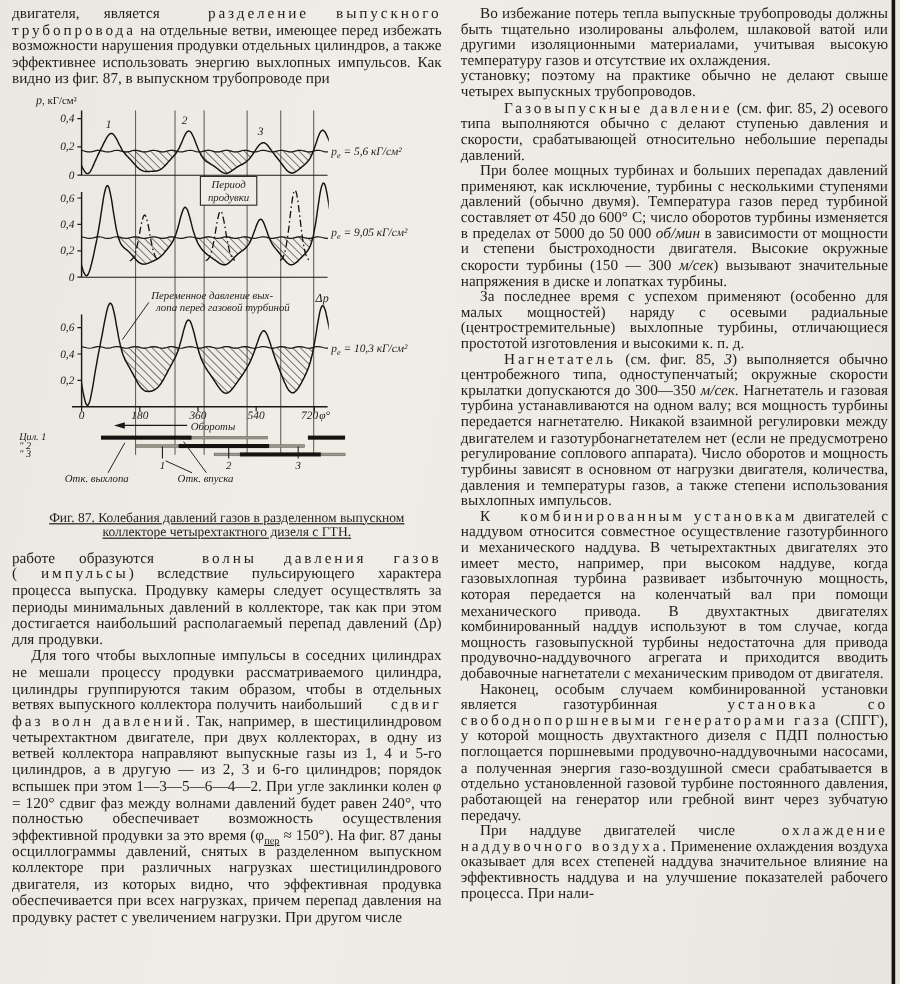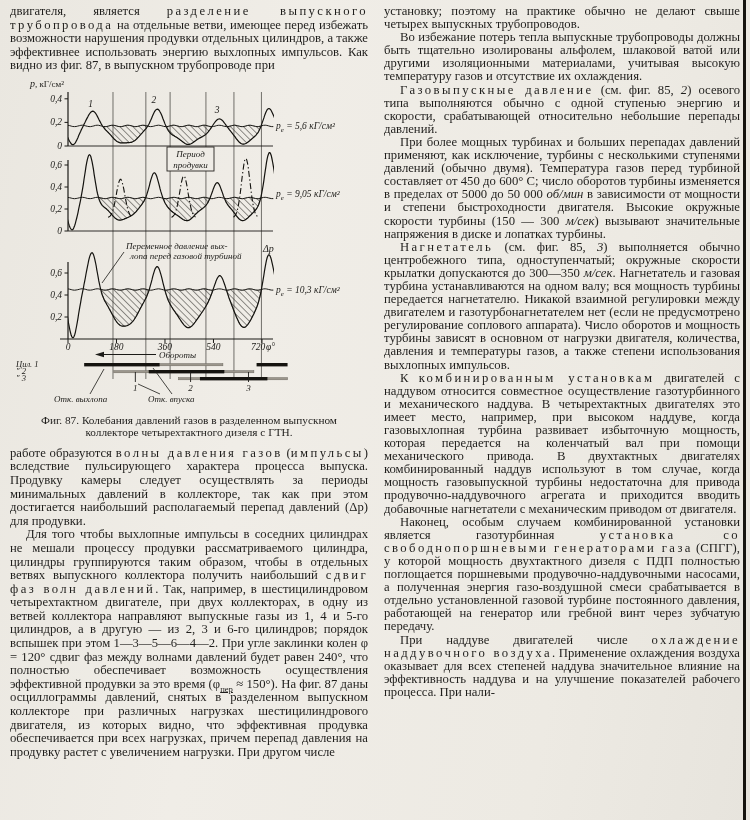--- a/index.html
+++ b/index.html
@@ -7,25 +7,25 @@
     position:relative;width:750px;height:820px;overflow:hidden;
     background:linear-gradient(100deg,#eae7e0 0%,#f0ede7 35%,#edeae3 75%,#e7e4dd 100%);
     font-family:"Liberation Serif","DejaVu Serif",serif;color:#1f1e1c;
   }
   .col{position:absolute;top:5px;text-align:justify;font-size:12.7px;line-height:13.6px;}
   .col-left{left:10px;width:358px;}
   .col-right{left:384px;width:356px;line-height:13.1px;}
   p.para{margin:0;padding:0;text-indent:16px;}
   p.noindent{text-indent:0;}
   .run-n{}
-  .run-sp{letter-spacing:0.19em;}
+  .run-sp{letter-spacing:0.19em;margin-left:20px;}
   .run-i{font-style:italic;}
   sub{font-size:0.68em;line-height:0;text-decoration:underline;}
   figure.figure{margin:3px 0 8px 0;padding:0;}
-  .figcap{text-align:center;font-size:11.3px;line-height:12.6px;margin:2px 20px 0 20px;}
+  .figcap{text-align:center;font-size:11.3px;line-height:12.6px;margin:14px 20px 0 20px;text-decoration:underline;}
   .page-rule{position:absolute;top:0;right:4px;width:3px;height:100%;background:#16140f;}
   svg text{user-select:none;}
 </style>
 </head>
 <body>
 
 <div class="page">
 
   <div class="col col-left">
     <p class="para noindent"><span class="run-n">двигателя, является </span><span class="run-sp">разделение выпускного трубопровода</span><span class="run-n"> на отдельные ветви, имеющее перед избежать возможности нарушения продувки отдельных цилиндров, а также эффективнее использовать энергию выхлопных импульсов. Как видно из фиг. 87, в выпускном трубопроводе при</span></p>
@@ -153,24 +153,25 @@
           </g>
         </svg>
       <figcaption class="figcap">Фиг. 87. Колебания давлений газов в разделенном выпускном коллекторе четырехтактного дизеля с ГТН.</figcaption>
     </figure>
 
     <p class="para noindent"><span class="run-n">работе образуются </span><span class="run-sp">волны давления газов</span><span class="run-n"> (</span><span class="run-sp">импульсы</span><span class="run-n">) вследствие пульсирующего характера процесса выпуска. Продувку камеры следует осуществлять за периоды минимальных давлений в коллекторе, так как при этом достигается наибольший располагаемый перепад давлений (Δp) для продувки.</span></p>
     <p class="para"><span class="run-n">Для того чтобы выхлопные импульсы в соседних цилиндрах не мешали процессу продувки рассматриваемого цилиндра, цилиндры группируются таким образом, чтобы в отдельных ветвях выпускного коллектора получить наибольший </span><span class="run-sp">сдвиг фаз волн давлений</span><span class="run-n">. Так, например, в шестицилиндровом четырехтактном двигателе, при двух коллекторах, в одну из ветвей коллектора направляют выпускные газы из 1, 4 и 5-го цилиндров, а в другую — из 2, 3 и 6-го цилиндров; порядок вспышек при этом 1—3—5—6—4—2. При угле заклинки колен φ = 120° сдвиг фаз между волнами давлений будет равен 240°, что полностью обеспечивает возможность осуществления эффективной продувки за это время (φ</span><sub>пер</sub><span class="run-n"> ≈ 150°). На фиг. 87 даны осциллограммы давлений, снятых в разделенном выпускном коллекторе при различных нагрузках шестицилиндрового двигателя, из которых видно, что эффективная продувка обеспечивается при всех нагрузках, причем перепад давления на продувку растет с увеличением нагрузки. При другом числе</span></p>
   </div>
 
   <div class="col col-right">
+    <p class="para"><span class="run-n">Во избежание потерь тепла выпускные трубопроводы должны быть тщательно изолированы альфолем, шлаковой ватой или другими изоляционными материалами, учитывая высокую температуру газов и отсутствие их охлаждения.</span></p>
     <p class="para noindent"><span class="run-n">установку; поэтому на практике обычно не делают свыше четырех выпускных трубопроводов.</span></p>
-    <p class="para"><span class="run-n">Во избежание потерь тепла выпускные трубопроводы должны быть тщательно изолированы альфолем, шлаковой ватой или другими изоляционными материалами, учитывая высокую температуру газов и отсутствие их охлаждения.</span></p>
-    <p class="para"><span class="run-sp">Газовыпускные давление</span><span class="run-n"> (см. фиг. 85, </span><span class="run-i">2</span><span class="run-n">) осевого типа выполняются обычно с одной ступенью энергию и скорости, срабатывающей относительно небольшие перепады давлений.</span></p>
+    <p class="para"><span class="run-sp">Газовыпускные давление</span><span class="run-n"> (см. фиг. 85, </span><span class="run-i">2</span><span class="run-n">) осевого типа выполняются обычно с делают ступенью давления и скорости, срабатывающей относительно небольшие перепады давлений.</span></p>
     <p class="para"><span class="run-n">При более мощных турбинах и больших перепадах давлений применяют, как исключение, турбины с несколькими ступенями давлений (обычно двумя). Температура газов перед турбиной составляет от 450 до 600° С; число оборотов турбины изменяется в пределах от 5000 до 50 000 </span><span class="run-i">об/мин</span><span class="run-n"> в зависимости от мощности и степени быстроходности двигателя. Высокие окружные скорости турбины (150 — 300 </span><span class="run-i">м/сек</span><span class="run-n">) вызывают значительные напряжения в диске и лопатках турбины.</span></p>
+    <p class="para"><span class="run-n">За последнее время с успехом применяют (особенно для малых мощностей) наряду с осевыми радиальные (центростремительные) выхлопные турбины, отличающиеся простотой изготовления и высокими к. п. д.</span></p>
     <p class="para"><span class="run-sp">Нагнетатель</span><span class="run-n"> (см. фиг. 85, </span><span class="run-i">3</span><span class="run-n">) выполняется обычно центробежного типа, одноступенчатый; окружные скорости крылатки допускаются до 300—350 </span><span class="run-i">м/сек</span><span class="run-n">. Нагнетатель и газовая турбина устанавливаются на одном валу; вся мощность турбины передается нагнетателю. Никакой взаимной регулировки между двигателем и газотурбонагнетателем нет (если не предусмотрено регулирование соплового аппарата). Число оборотов и мощность турбины зависят в основном от нагрузки двигателя, количества, давления и температуры газов, а также степени использования выхлопных импульсов.</span></p>
     <p class="para"><span class="run-n">К </span><span class="run-sp">комбинированным установкам</span><span class="run-n"> двигателей с наддувом относится совместное осуществление газотурбинного и механического наддува. В четырехтактных двигателях это имеет место, например, при высоком наддуве, когда газовыхлопная турбина развивает избыточную мощность, которая передается на коленчатый вал при помощи механического привода. В двухтактных двигателях комбинированный наддув используют в том случае, когда мощность газовыпускной турбины недостаточна для привода продувочно-наддувочного агрегата и приходится вводить добавочные нагнетатели с механическим приводом от двигателя.</span></p>
     <p class="para"><span class="run-n">Наконец, особым случаем комбинированной установки является газотурбинная </span><span class="run-sp">установка со свободнопоршневыми генераторами газа</span><span class="run-n"> (СПГГ), у которой мощность двухтактного дизеля с ПДП полностью поглощается поршневыми продувочно-наддувочными насосами, а полученная энергия газо-воздушной смеси срабатывается в отдельно установленной газовой турбине постоянного давления, работающей на генератор или гребной винт через зубчатую передачу.</span></p>
     <p class="para"><span class="run-n">При наддуве двигателей числе </span><span class="run-sp">охлаждение наддувочного воздуха</span><span class="run-n">. Применение охлаждения воздуха оказывает для всех степеней наддува значительное влияние на эффективность наддува и на улучшение показателей рабочего процесса. При нали-</span></p>
   </div>
 
   <div class="page-rule"></div>
 </div>
 
 </body></html>

